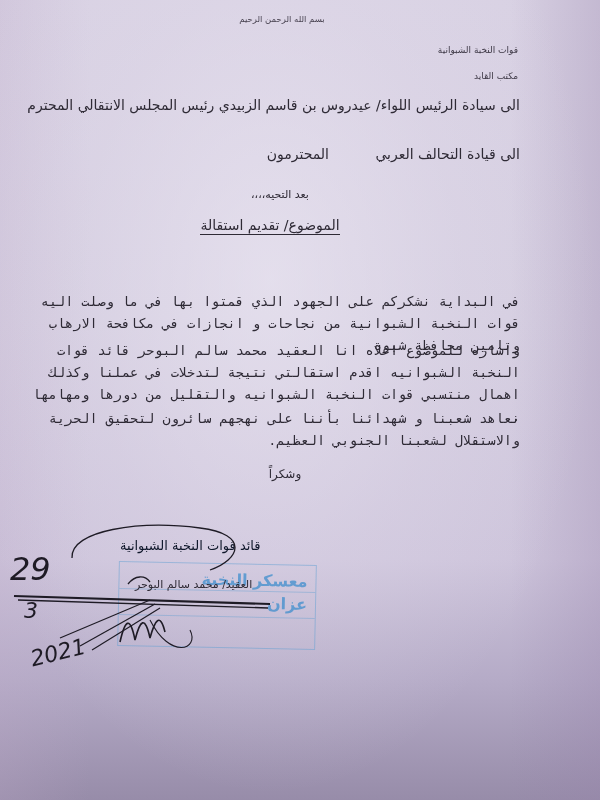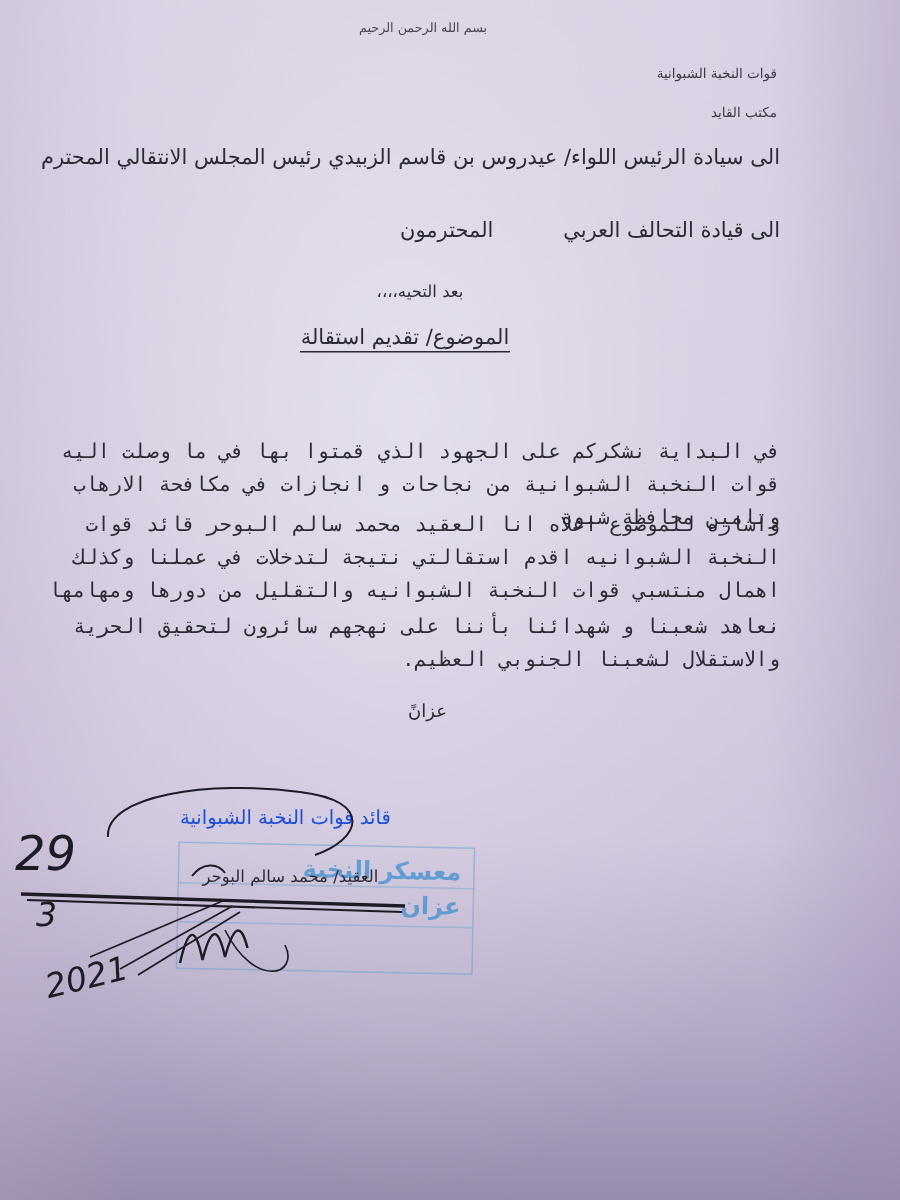--- a/index.html
+++ b/index.html
@@ -48,21 +48,21 @@
   .subject span { display: inline-block; border-bottom: 1.5px solid #2e2a35; padding-bottom: 1px; margin-right: 60px; }
   .para {
     right: 80px; width: 500px;
     font-size: 13.5px; line-height: 22px; font-family: Liberation Mono, monospace;
   }
   .p1 { top: 292px; }
   .p2 { top: 341px; }
   .p3 { top: 409px; }
   .thanks { left: 0; right: 0; top: 467px; text-align: center; font-size: 12px; }
   .thanks span { display: inline-block; margin-right: 30px; }
-  .sig-title { left: 120px; top: 538px; direction: rtl; font-size: 13px; color: #1d4ed8; }
+  .sig-title { left: 120px; top: 538px; direction: rtl; font-size: 13px; color: #0f172a; }
   .sig-name { left: 135px; top: 578px; direction: rtl; font-size: 11px; color: #2e2a35; }
   .stamp {
     position: absolute;
     left: 118px; top: 563px;
     width: 196px; height: 83px;
     border: 1.5px solid rgba(100,160,210,0.6);
     transform: rotate(1.2deg);
     opacity: 0.85;
   }
   .stamp .line1, .stamp .line2, .stamp .line3 {
@@ -105,21 +105,21 @@
 
 <div class="doc subject">
   <span>الموضوع/ تقديم استقالة</span>
 </div>
 
 <div class="doc para p1">في البداية نشكركم على الجهود الذي قمتوا بها في ما وصلت اليه قوات النخبة الشبوانية من نجاحات و انجازات في مكافحة الارهاب وتامين محافظة شبوة</div>
 <div class="doc para p2">واشاره للموضوع اعلاه انا العقيد محمد سالم البوحر قائد قوات النخبة الشبوانيه اقدم استقالتي نتيجة لتدخلات في عملنا وكذلك اهمال منتسبي قوات النخبة الشبوانيه والتقليل من دورها ومهامها .</div>
 <div class="doc para p3">نعاهد شعبنا و شهدائنا بأننا على نهجهم سائرون لتحقيق الحرية والاستقلال لشعبنا الجنوبي العظيم.</div>
 
 <div class="doc thanks">
-  <span>عزانً</span>
+  <span>وشكراً</span>
 </div>
 
 <div class="stamp">
   <div class="rule1"></div>
   <div class="rule2"></div>
   <div class="line1">معسكر النخبة</div>
   <div class="line2">عزان</div>
 </div>
 
 <div class="doc sig-title">قائد قوات النخبة الشبوانية</div>

